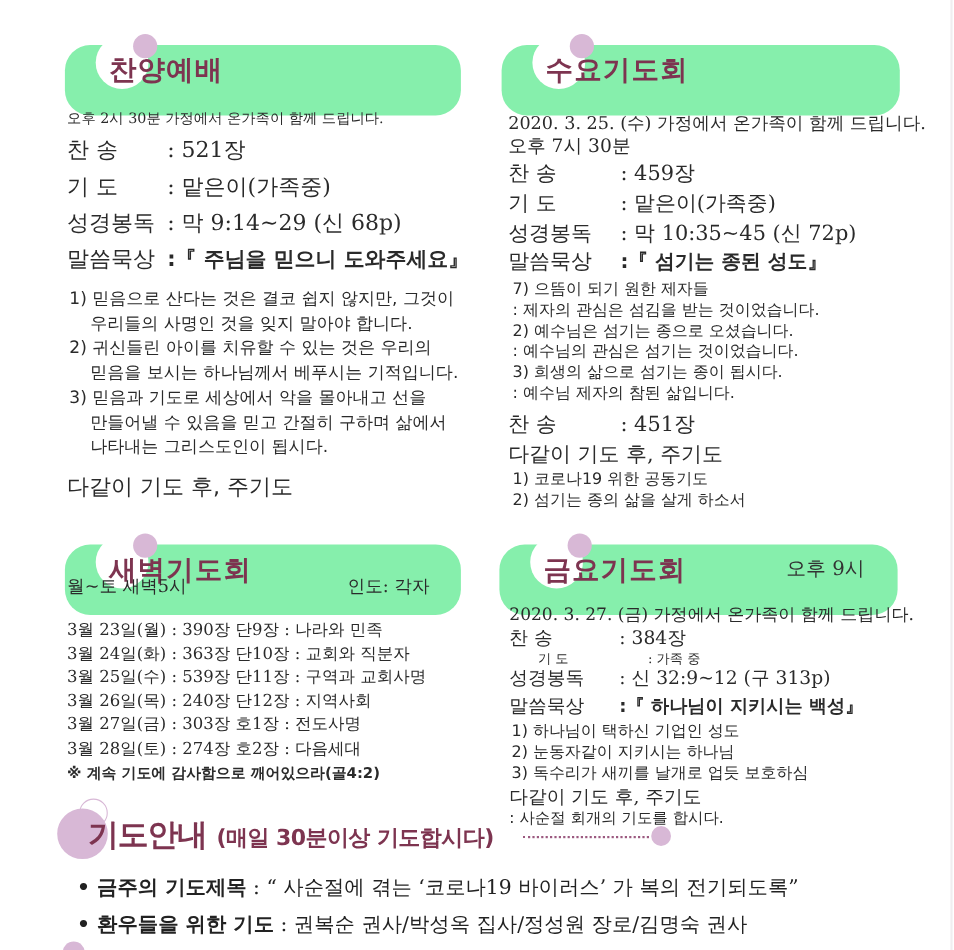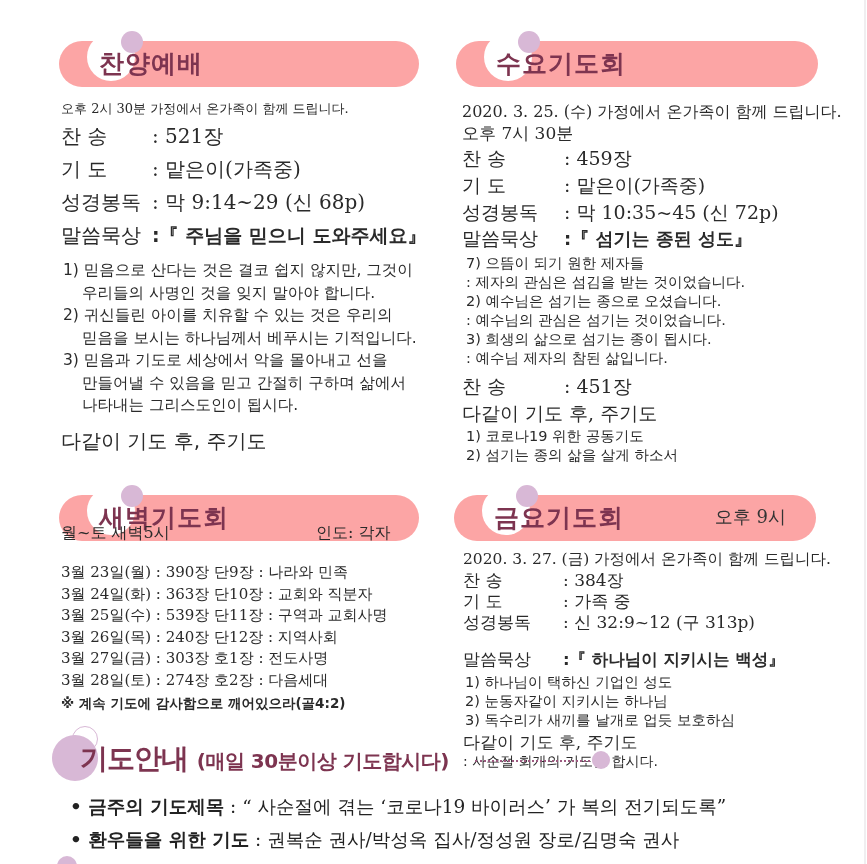--- a/index.html
+++ b/index.html
@@ -1,19 +1,19 @@
 <!DOCTYPE html>
 <html><head>
 <meta charset="utf-8">
 <style>
   * { margin:0; padding:0; box-sizing:border-box; }
   html, body { width:867px; height:864px; background:#ffffff; overflow:hidden; }
   body { position:relative; font-family:"DejaVu Serif", serif; color:#2a2a2a; }
 
-  .banner { position:absolute; height:46px; background:#fca5a5; border-radius:23px; }
+  .banner { position:absolute; height:64px; background:#86efac; border-radius:23px; }
   .banner .bubble { position:absolute; left:28px; top:-8px; width:48px; height:48px; border-radius:50%; background:#ffffff; }
   .banner .bubble-dot { position:absolute; left:62px; top:-10px; width:22px; height:22px; border-radius:50%; background:#d8b8d6; }
   .banner .title { position:absolute; left:40px; top:6px; font-family:"DejaVu Sans", sans-serif; font-weight:bold; font-size:25px; color:#7d3450; letter-spacing:1px; white-space:nowrap; }
   .banner .right-note { position:absolute; right:30px; top:10px; font-family:"DejaVu Serif", serif; font-size:18px; color:#333; }
 
   .sect { position:absolute; }
   .line { white-space:nowrap; line-height:1; }
   .serif { font-family:"DejaVu Serif", serif; }
   .sans { font-family:"DejaVu Sans", sans-serif; }
   .bold { font-weight:bold; }
@@ -135,27 +135,27 @@
   <div class="bubble-dot"></div>
   <div class="title">금요기도회</div>
   <div class="right-note">오후 9시</div>
 </div>
 
 <div class="sect" style="left:463px; top:552px; width:400px;">
   <div class="line serif" style="font-size:15.5px;">2020. 3. 27. (금) 가정에서 온가족이 함께 드립니다.</div>
   <div class="line serif" style="font-size:17px; margin-top:4px;">
     <span class="lbl" style="width:100px;">찬      송</span><span>: 384장</span>
   </div>
-  <div class="line serif" style="font-size:17px; margin-top:4px;">
+  <div class="line serif" style="font-size:12px; margin-top:4px;margin-left:26px;">
     <span class="lbl" style="width:100px;">기      도</span><span>: 가족 중</span>
   </div>
   <div class="line serif" style="font-size:17px; margin-top:4px;">
     <span class="lbl" style="width:100px;">성경봉독</span><span>: 신 32:9~12 (구 313p)</span>
   </div>
-  <div class="line" style="font-size:17px; margin-top:20px;">
+  <div class="line" style="font-size:17px; margin-top:8px;">
     <span class="lbl serif" style="width:100px;">말씀묵상</span><span class="sans bold" style="font-size:16.5px;">:『 하나님이 지키시는 백성』</span>
   </div>
   <div class="sans" style="font-size:14.5px; margin-top:5px; padding-left:2px;">
     <div class="line" style="line-height:19px;">1) 하나님이 택하신 기업인 성도</div>
     <div class="line" style="line-height:19px;">2) 눈동자같이 지키시는 하나님</div>
     <div class="line" style="line-height:19px;">3) 독수리가 새끼를 날개로 업듯 보호하심</div>
   </div>
   <div class="line serif" style="font-size:17px; margin-top:4px;">다같이 기도 후, 주기도</div>
   <div class="line sans" style="font-size:14px; margin-top:3px;">: 사순절 회개의 기도를 합시다.</div>
 </div>

